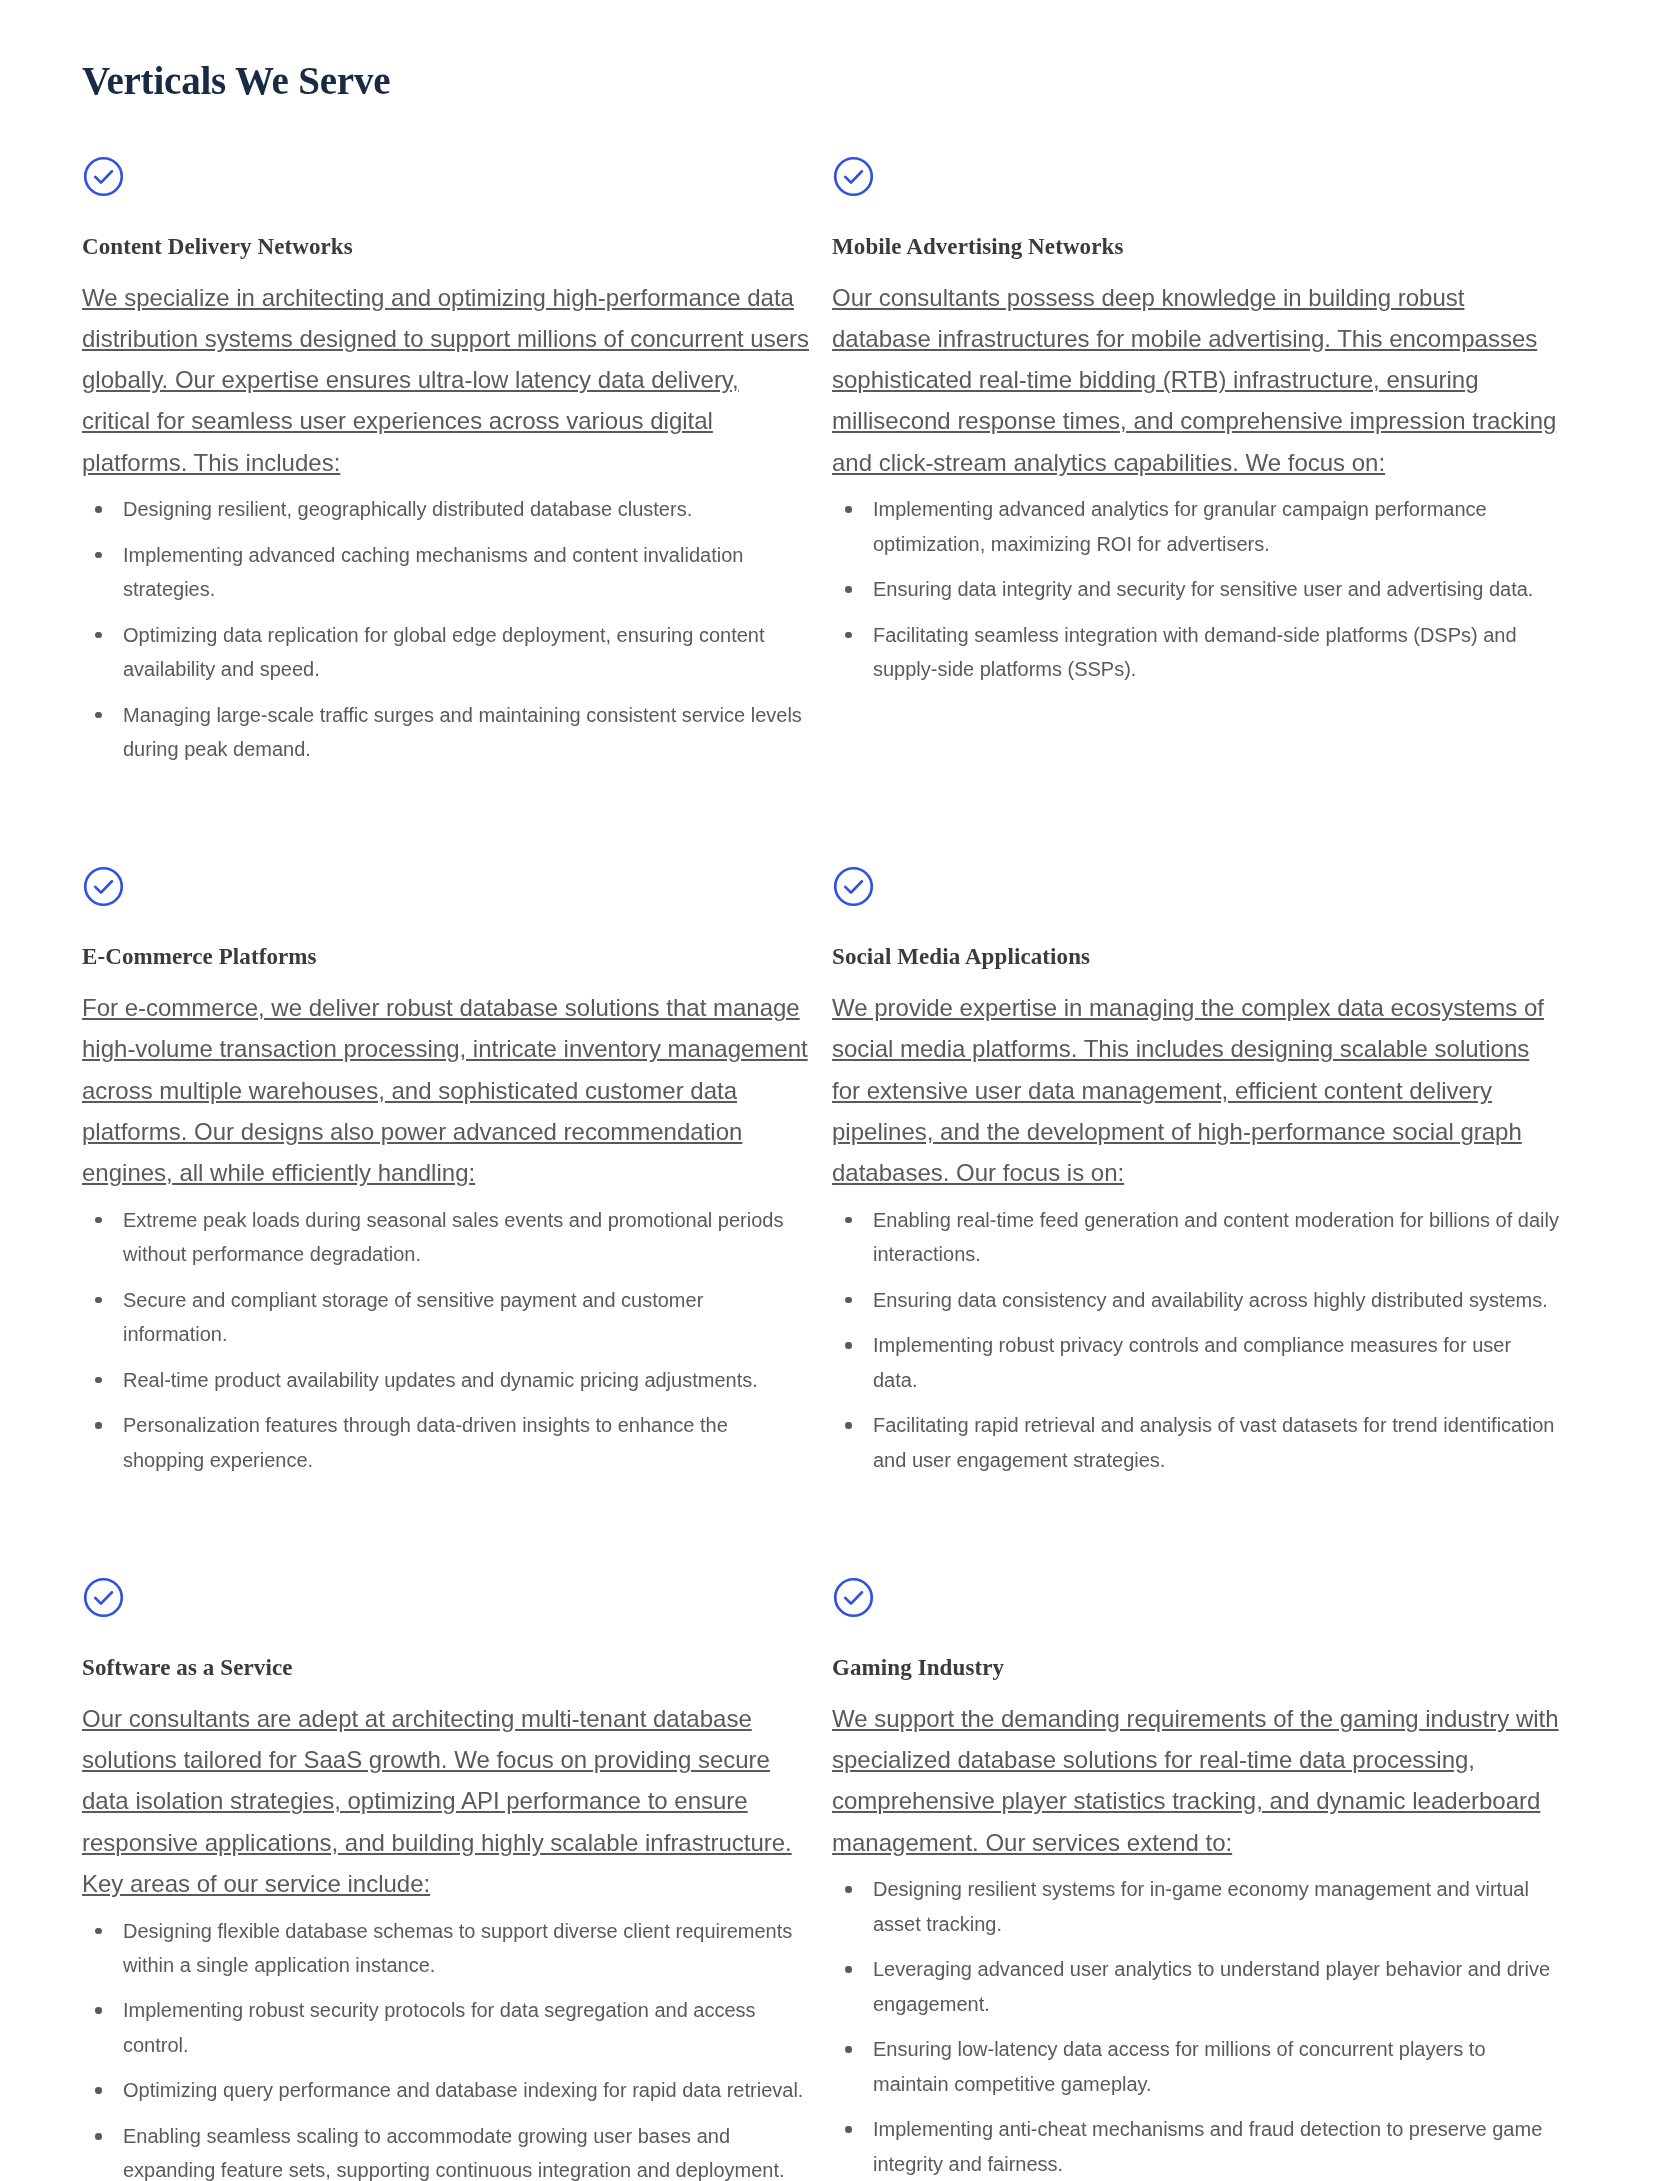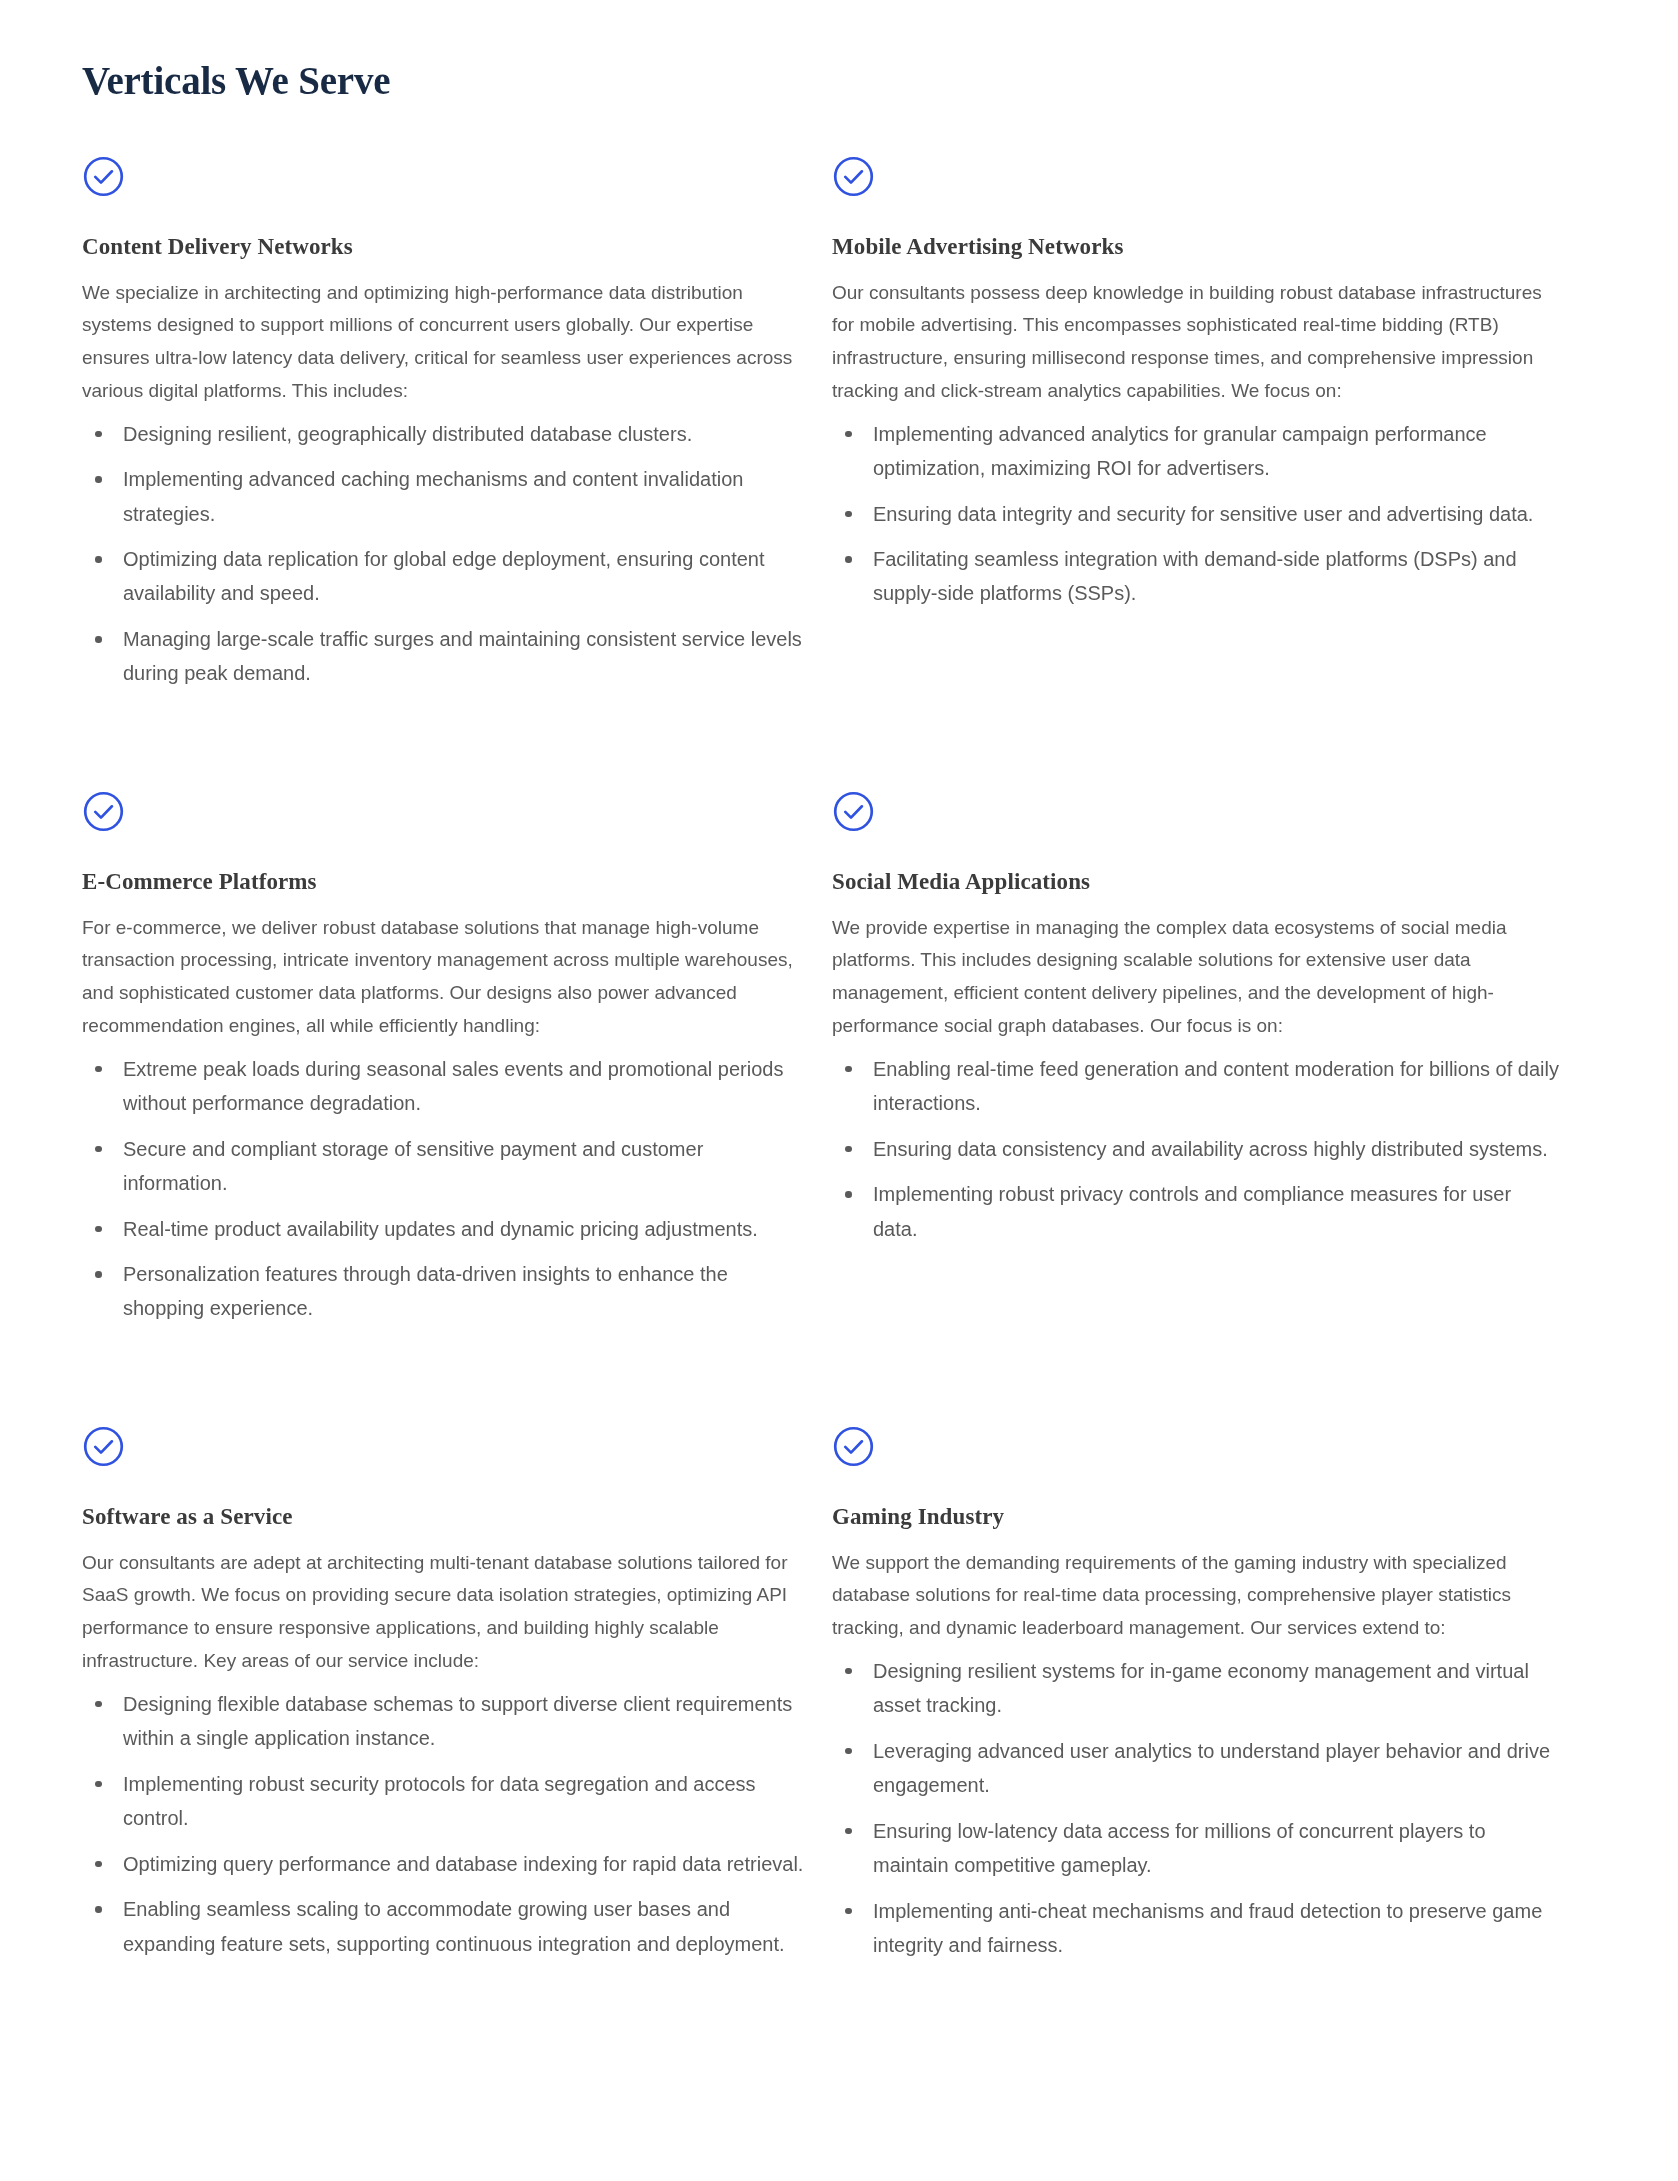--- a/index.html
+++ b/index.html
@@ -59,25 +59,26 @@
     font-family: "Liberation Serif", serif;
     font-weight: bold;
     font-size: 23px;
     line-height: 1.25;
     color: #3b3b3b;
     margin: 0 0 15px 0;
     letter-spacing: 0.1px;
   }
   .card-intro {
     font-family: "Liberation Sans", sans-serif;
-    font-size: 19px;
+    font-size: 24px;
     line-height: 1.72;
     color: #5a5a5a;
     margin: 0 0 7.5px 0;
     font-stretch: condensed;
+    text-decoration: underline;
   }
   .bullets {
     list-style: none;
     margin: 0;
     padding: 0;
   }
   .bullet-item {
     position: relative;
     padding-left: 41px;
     font-family: "Liberation Sans", sans-serif;
@@ -161,20 +162,21 @@
             <circle cx="12" cy="12" r="10.2" stroke="#2f52e0" stroke-width="1.5"></circle>
             <path d="M7.4 12.2 L10.6 15.4 L16.7 9.1" stroke="#2f52e0" stroke-width="1.5" stroke-linecap="round" stroke-linejoin="round"></path>
           </svg>
         </span>
         <h2 class="card-title">Social Media Applications</h2>
         <p class="card-intro">We provide expertise in managing the complex data ecosystems of social media platforms. This includes designing scalable solutions for extensive user data management, efficient content delivery pipelines, and the development of high-performance social graph databases. Our focus is on:</p>
         <ul class="bullets">
           <li class="bullet-item">Enabling real-time feed generation and content moderation for billions of daily interactions.</li>
           <li class="bullet-item">Ensuring data consistency and availability across highly distributed systems.</li>
           <li class="bullet-item">Implementing robust privacy controls and compliance measures for user data.</li>
+          <li class="bullet-item">Facilitating rapid retrieval and analysis of vast datasets for trend identification and user engagement strategies.</li>
         </ul>
       </div>
       <div class="vertical-card">
         <span class="check-icon">
           <svg viewBox="0 0 24 24" fill="none" xmlns="http://www.w3.org/2000/svg">
             <circle cx="12" cy="12" r="10.2" stroke="#2f52e0" stroke-width="1.5"></circle>
             <path d="M7.4 12.2 L10.6 15.4 L16.7 9.1" stroke="#2f52e0" stroke-width="1.5" stroke-linecap="round" stroke-linejoin="round"></path>
           </svg>
         </span>
         <h2 class="card-title">Software as a Service</h2>

